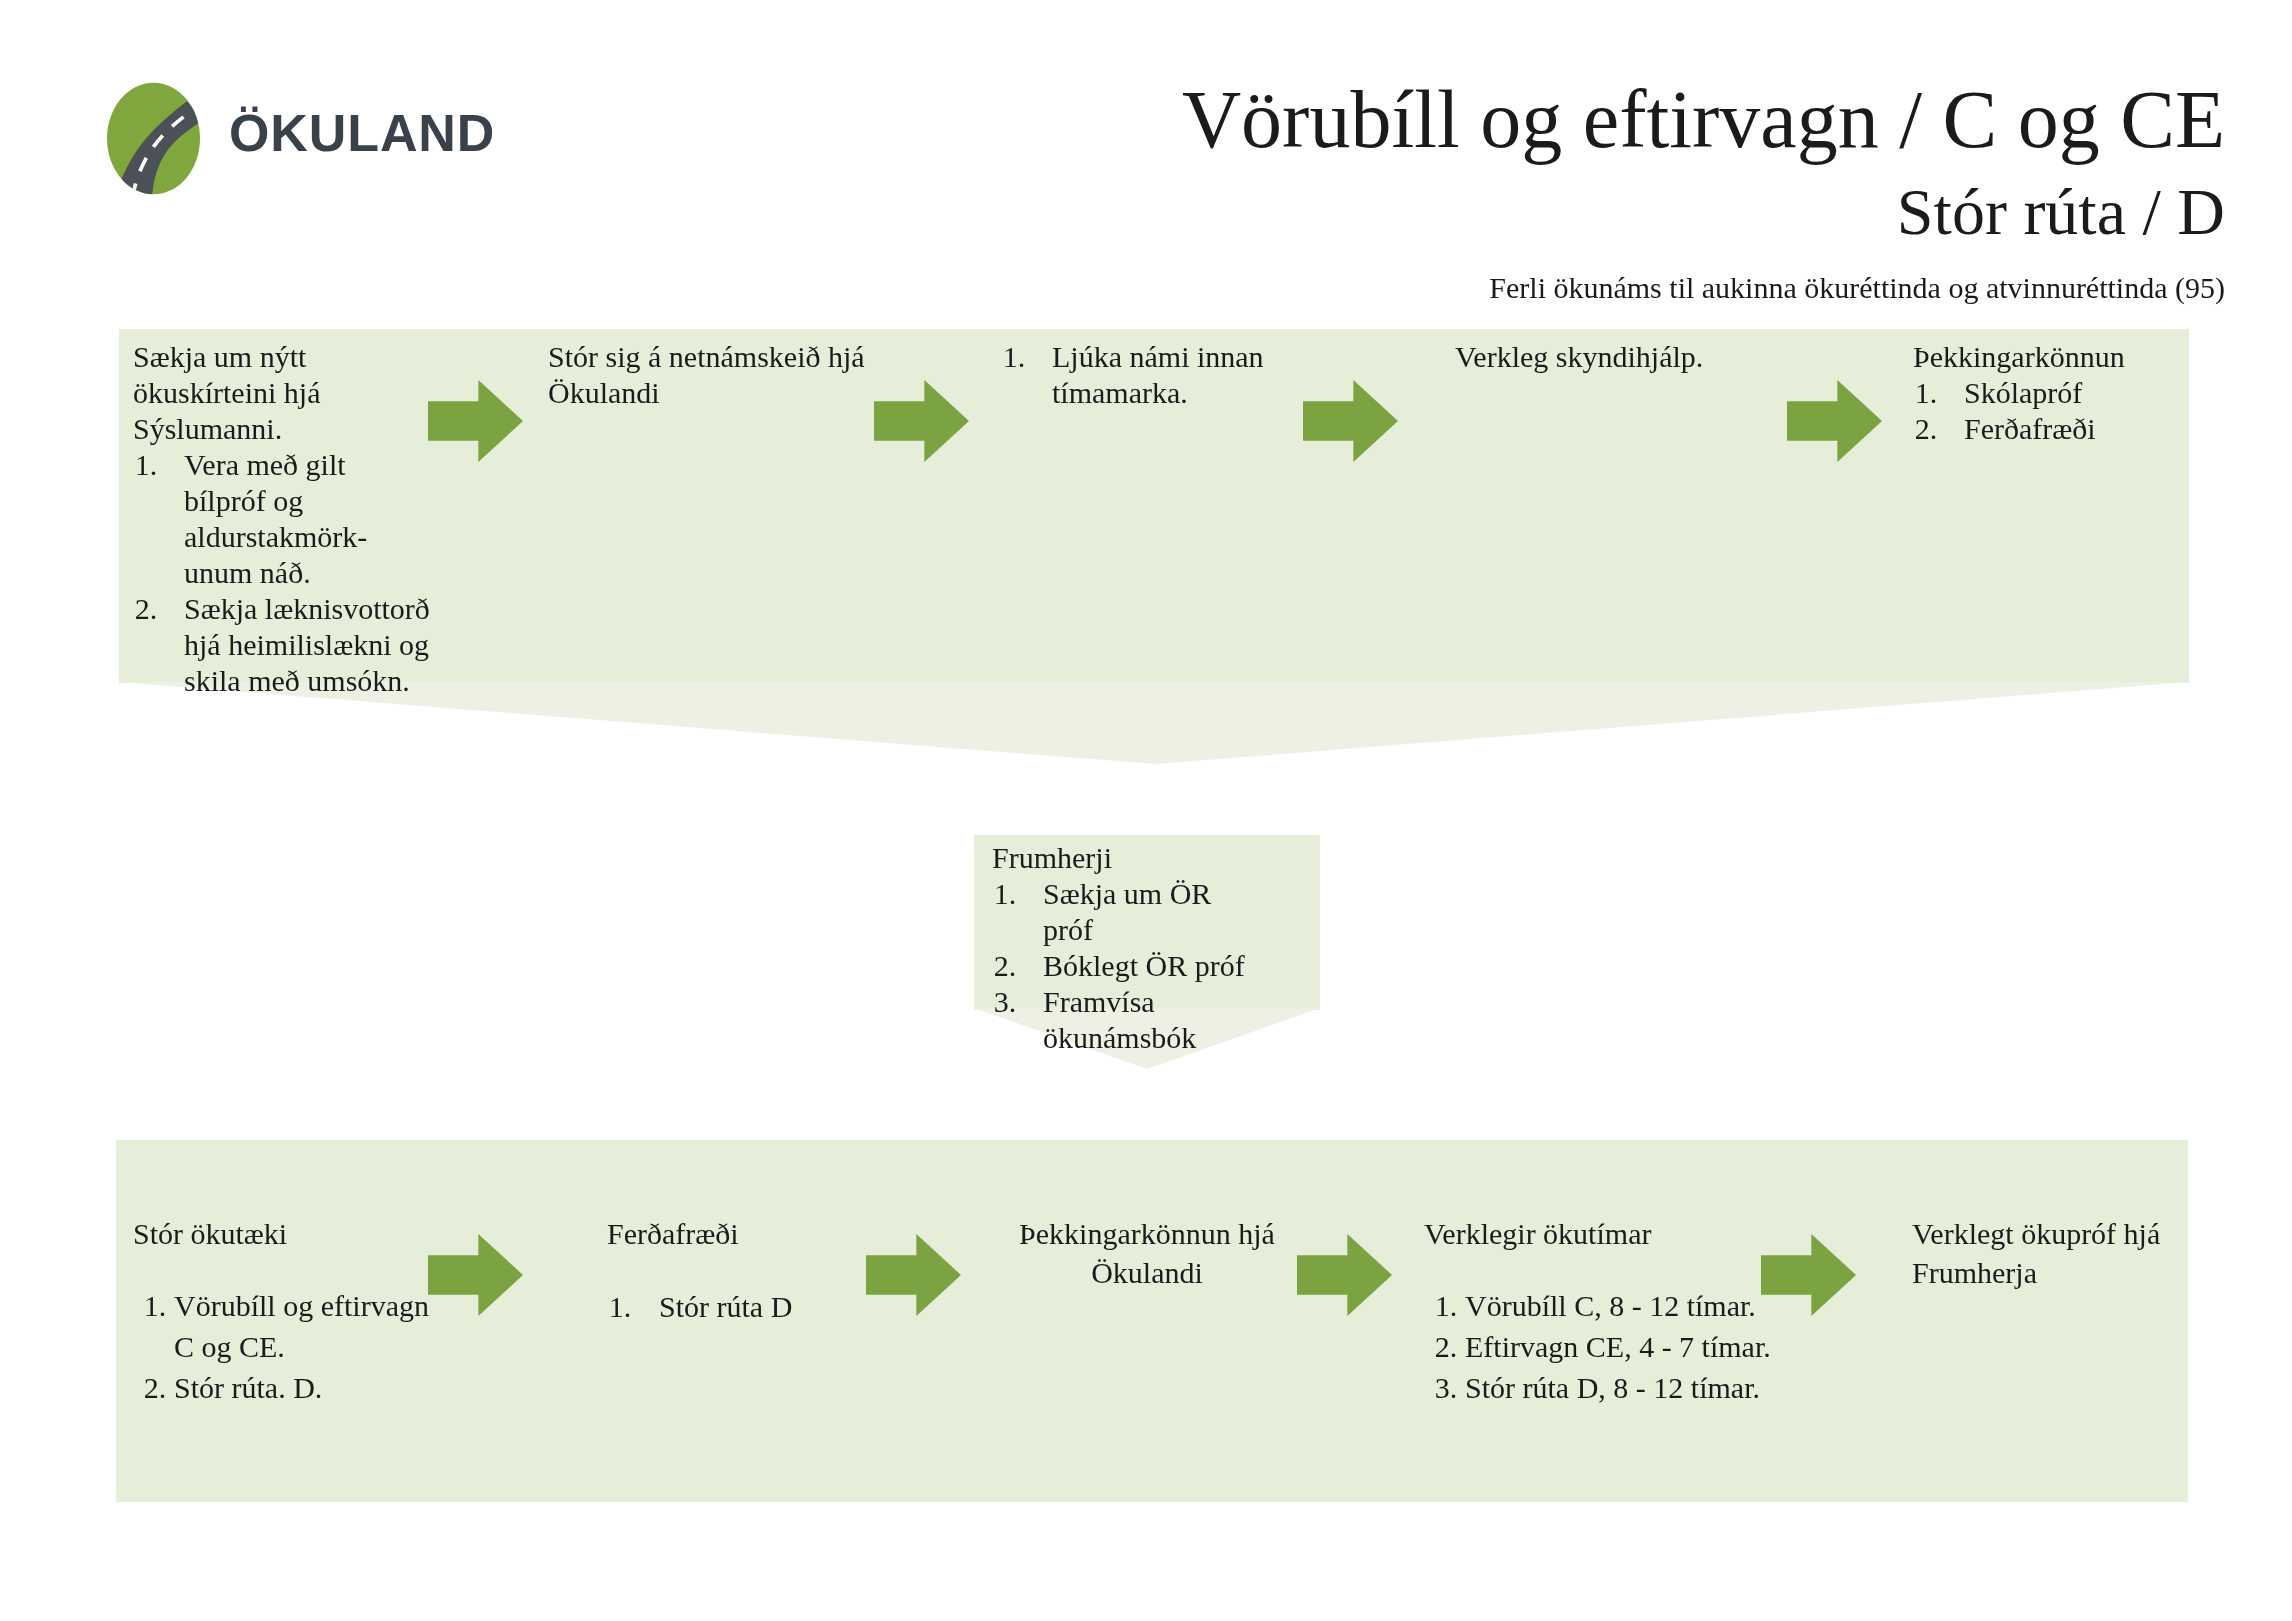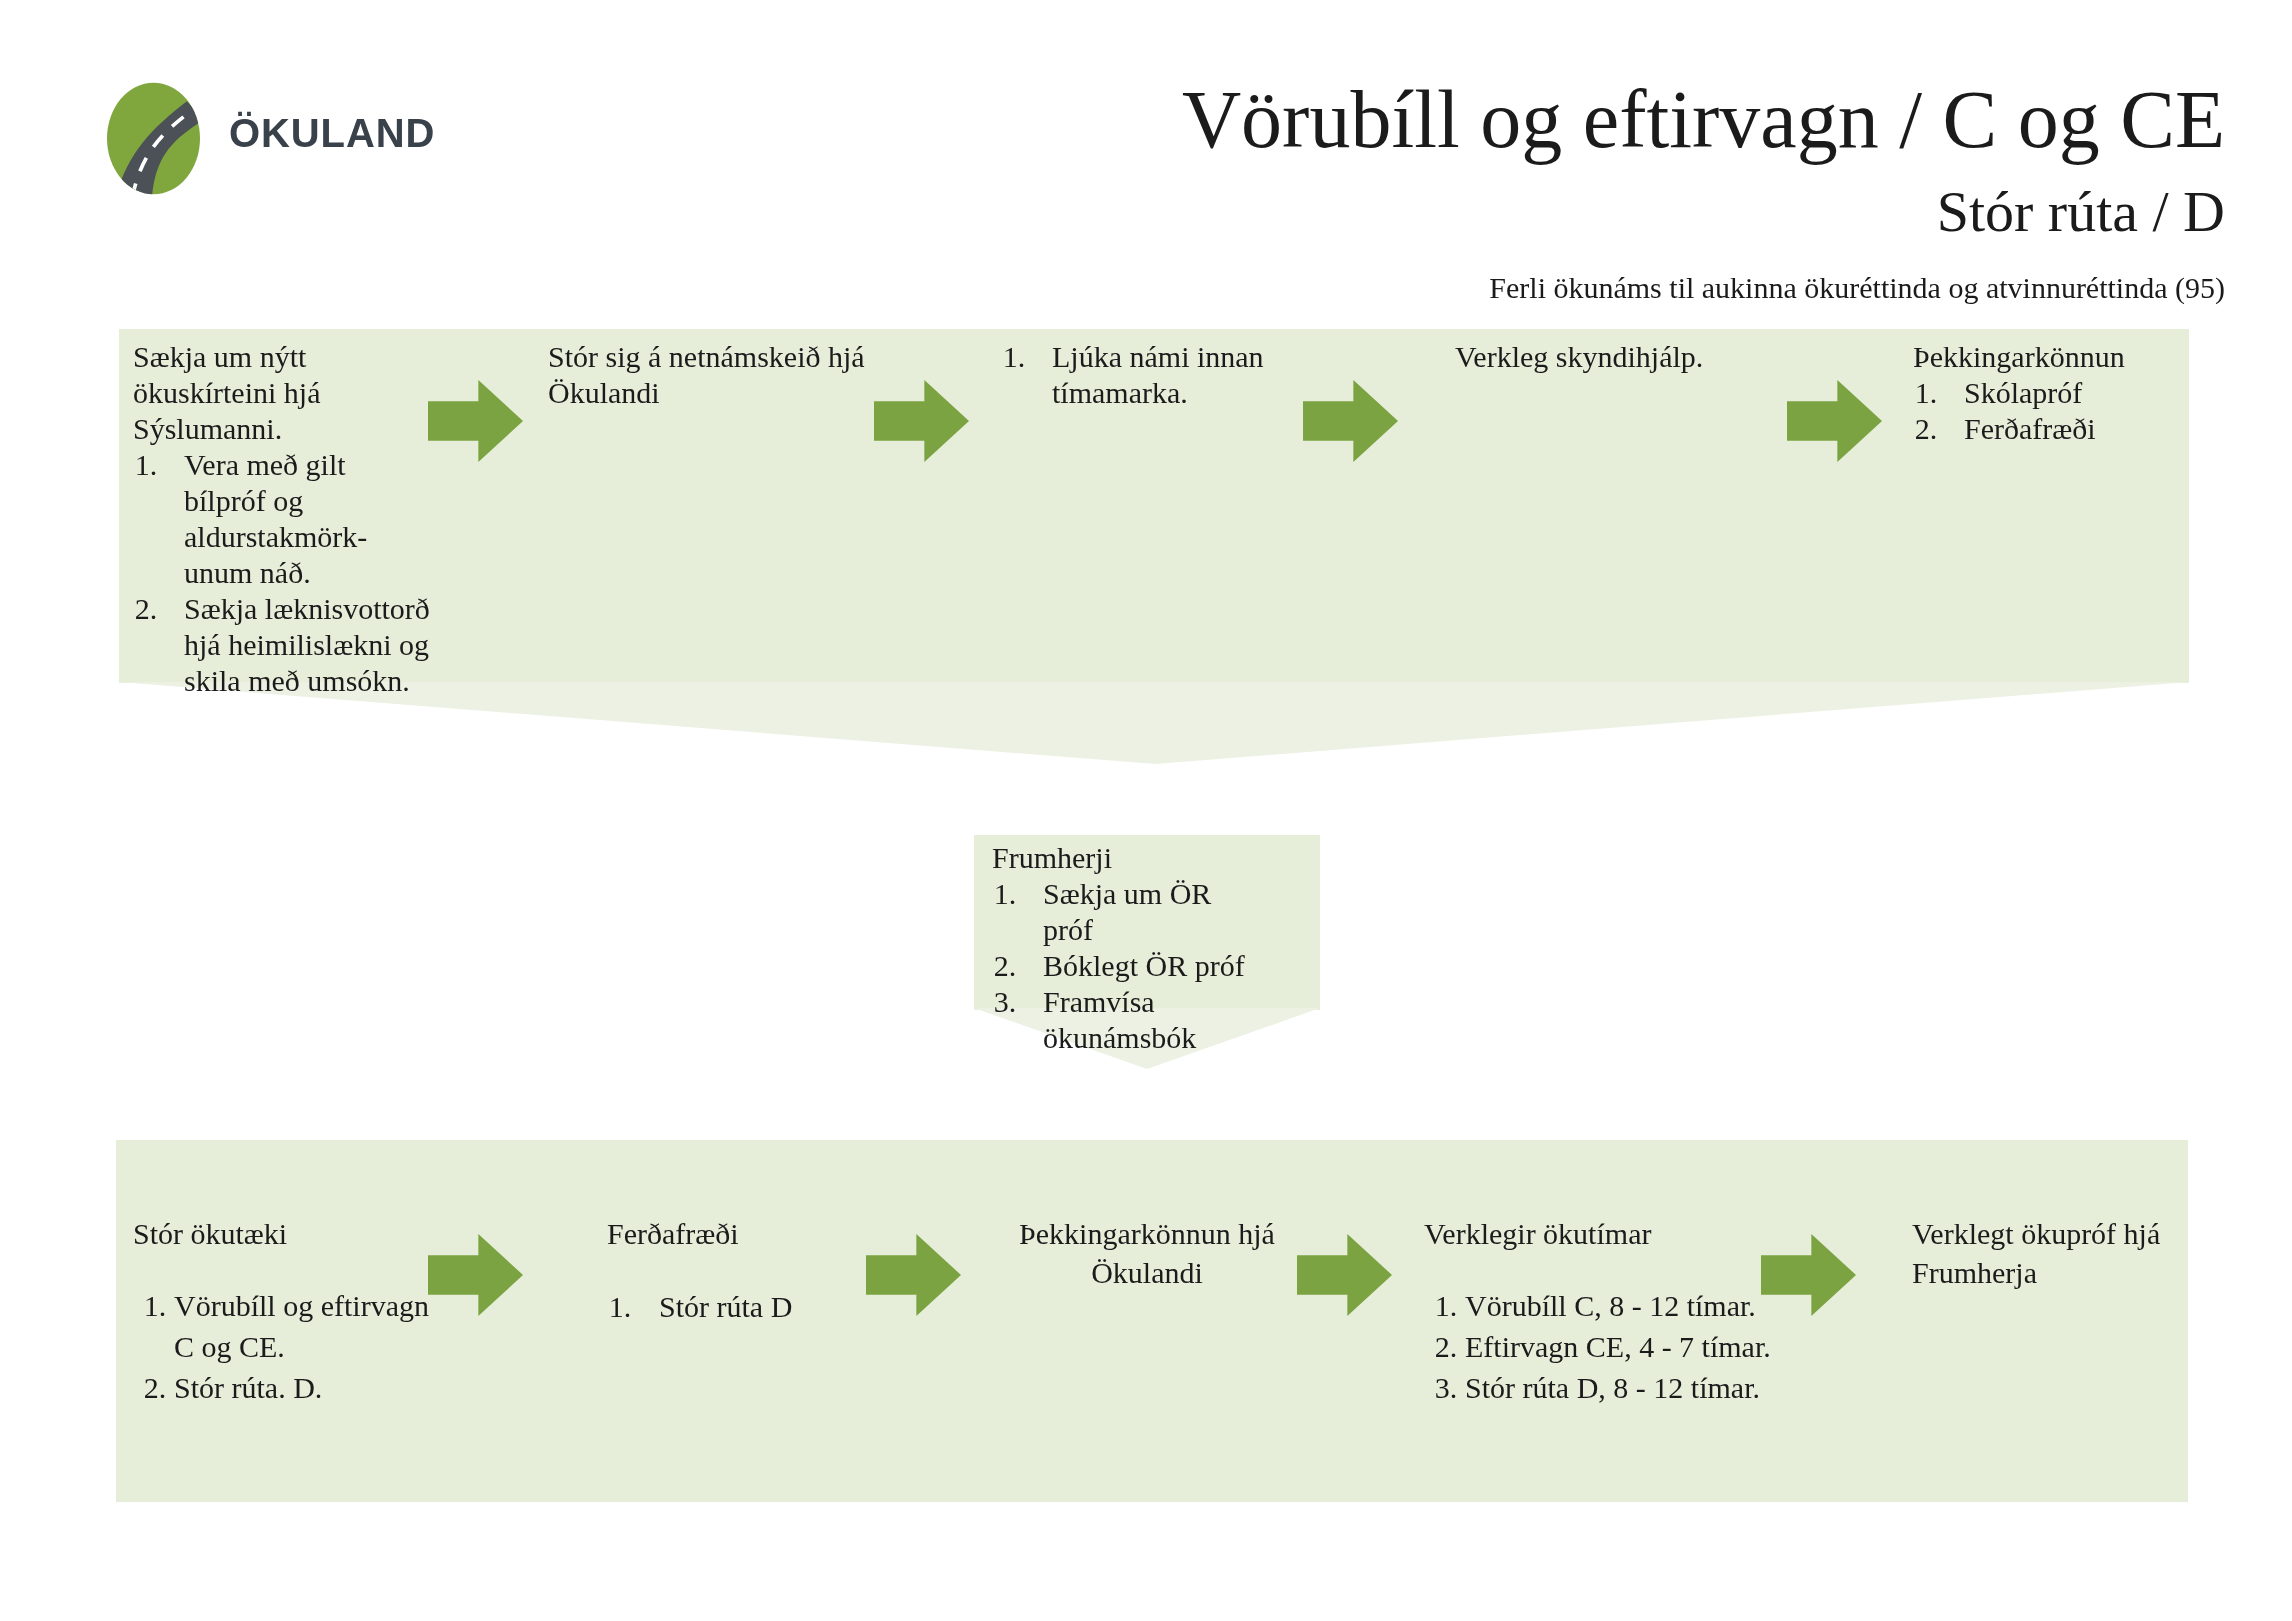--- a/index.html
+++ b/index.html
@@ -6,26 +6,26 @@
   body{
     width:2293px;height:1622px;position:relative;background:#ffffff;
     font-family:"Liberation Serif", serif;color:#1b1b1b;overflow:hidden;
   }
   .abs{position:absolute;}
 
   
   .logo-mark{left:107px;top:82px;width:93px;height:113px;}
   .brand{
     left:229px;top:104px;font-family:"Liberation Sans", sans-serif;
-    font-weight:bold;font-size:40px;line-height:59px;letter-spacing:0.9px;color:#39414b;
+    font-weight:bold;font-size:52px;line-height:59px;letter-spacing:0.9px;color:#39414b;
   }
 
   
   .title1{right:68px;top:75px;font-size:82px;line-height:90px;text-align:right;}
-  .title2{right:68px;top:167px;font-size:58px;line-height:90px;text-align:right;}
+  .title2{right:68px;top:167px;font-size:66px;line-height:90px;text-align:right;}
   .subtitle{right:68px;top:263px;font-size:30px;line-height:50px;text-align:right;}
 
   
   .band-top{left:119px;top:329px;width:2070px;height:354px;background:#e6edd9;}
   .band-top-v{
     left:119px;top:682px;width:2070px;height:82px;background:#ecf1e3;
     clip-path:polygon(0 0,100% 0,50.06% 100%);
   }
   .band-bottom{left:116px;top:1140px;width:2072px;height:362px;background:#e6edd9;}
 

